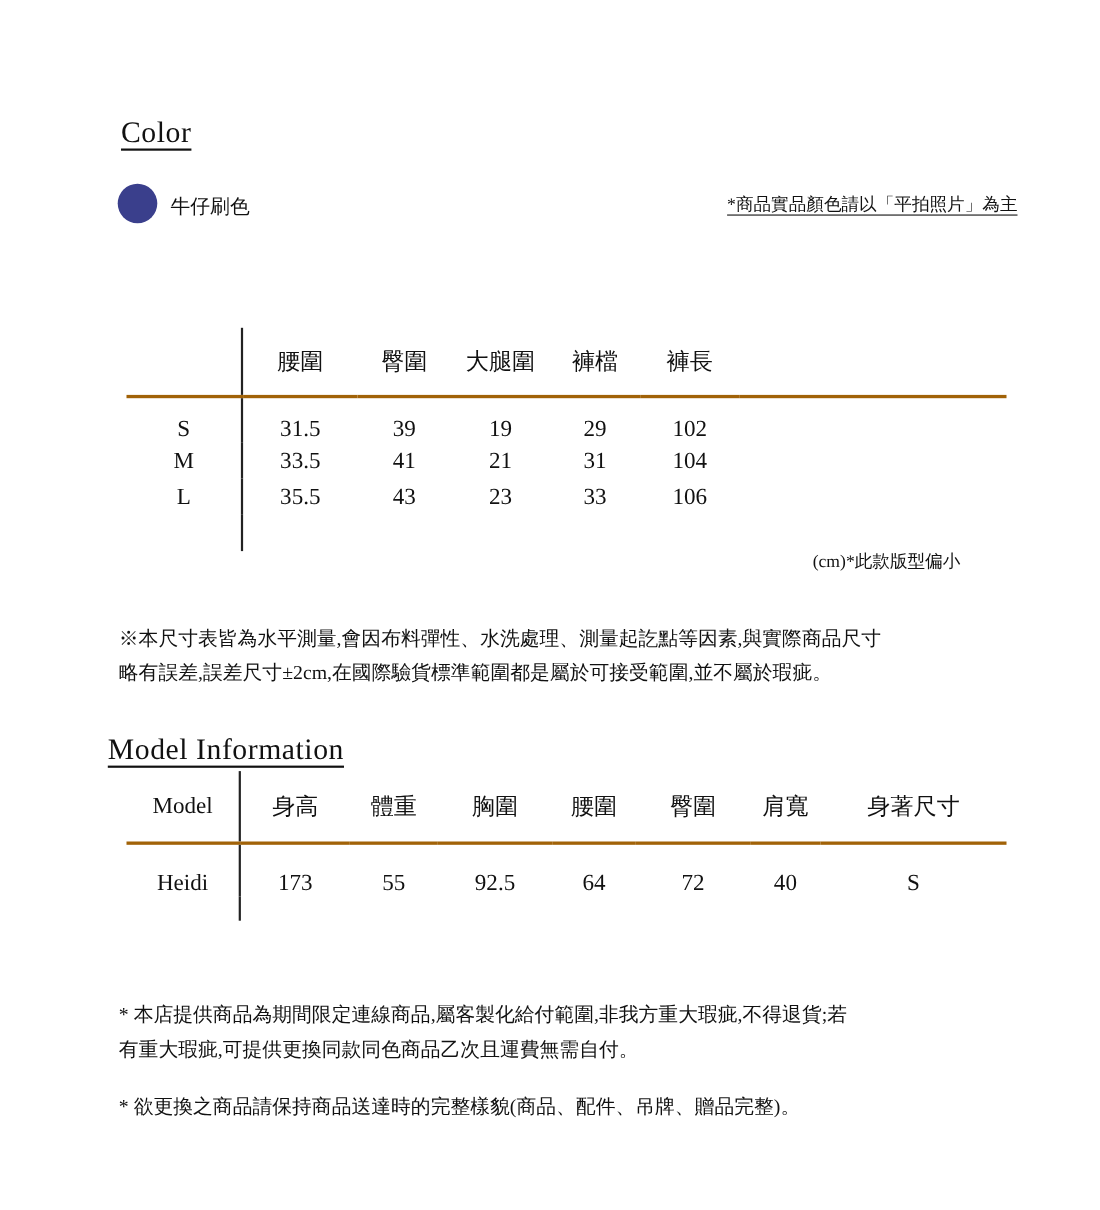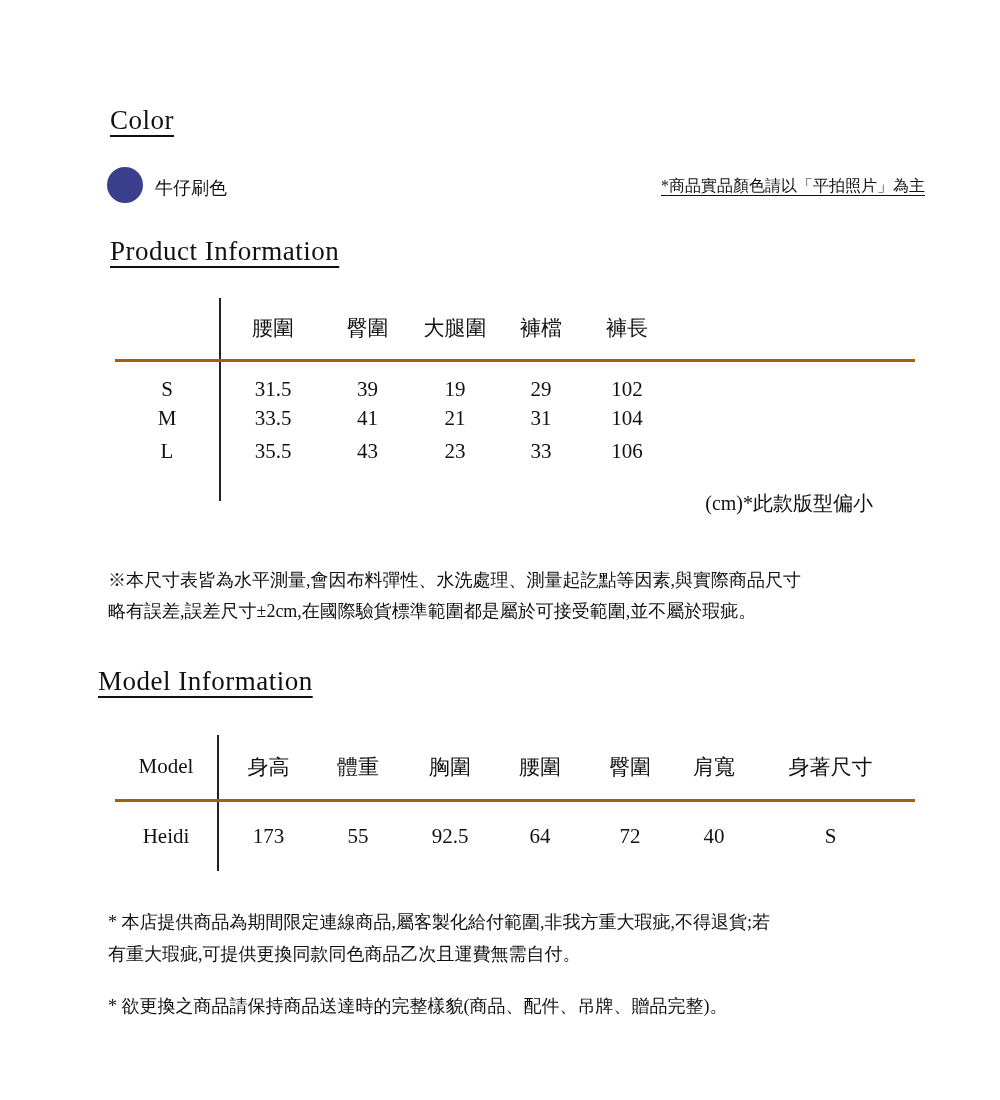--- a/index.html
+++ b/index.html
@@ -54,21 +54,21 @@
     text-decoration-thickness: 1px;
     text-underline-offset: 4px;
   }
 
   .table-wrap {
     position: absolute;
     left: 115px;
     width: 800px;
   }
   #pi-table-wrap { top: 298px; }
-  #mi-table-wrap { top: 735px; }
+  #mi-table-wrap { top: 701px; }
 
   table.spec {
     border-collapse: collapse;
     table-layout: fixed;
     width: 800px;
     font-size: 21px;
     color: #111;
   }
   table.spec th, table.spec td {
     padding: 0;
@@ -89,23 +89,23 @@
   #size-table tbody tr.first td { padding-top: 15px; }
   #size-table tbody tr.ext { height: 33px; }
 
   #model-table thead tr { height: 65px; }
   #model-table tbody tr.data { height: 48px; }
   #model-table tbody tr.data td { padding-top: 22px; }
   #model-table tbody tr.ext { height: 22px; }
 
   .unit-note {
     position: absolute;
-    top: 192px;
+    top: 202px;
     right: 42px;
-    font-size: 20px;
+    font-size: 16px;
   }
 
   .paragraph {
     position: absolute;
     left: 108px;
     width: 880px;
     font-size: 18px;
     line-height: 31px;
     white-space: pre-line;
   }
@@ -116,21 +116,20 @@
 </head>
 <body>
 
 <div class="sheet">
 
   <h2 class="heading" id="color-title">Color</h2>
   <span class="swatch" style="background: rgb(58, 63, 140);"></span>
   <span class="swatch-label">牛仔刷色</span>
   <span class="color-note">*商品實品顏色請以「平拍照片」為主</span>
 
-  <h2 class="heading" id="pi-title">Product Information</h2>
 
   <div class="table-wrap" id="pi-table-wrap">
     <table class="spec" id="size-table">
       <colgroup>
         <col style="width:105px">
           <col style="width:105px">
           <col style="width:85px">
         <col style="width:90px">
           <col style="width:82px">
           <col style="width:90px">

